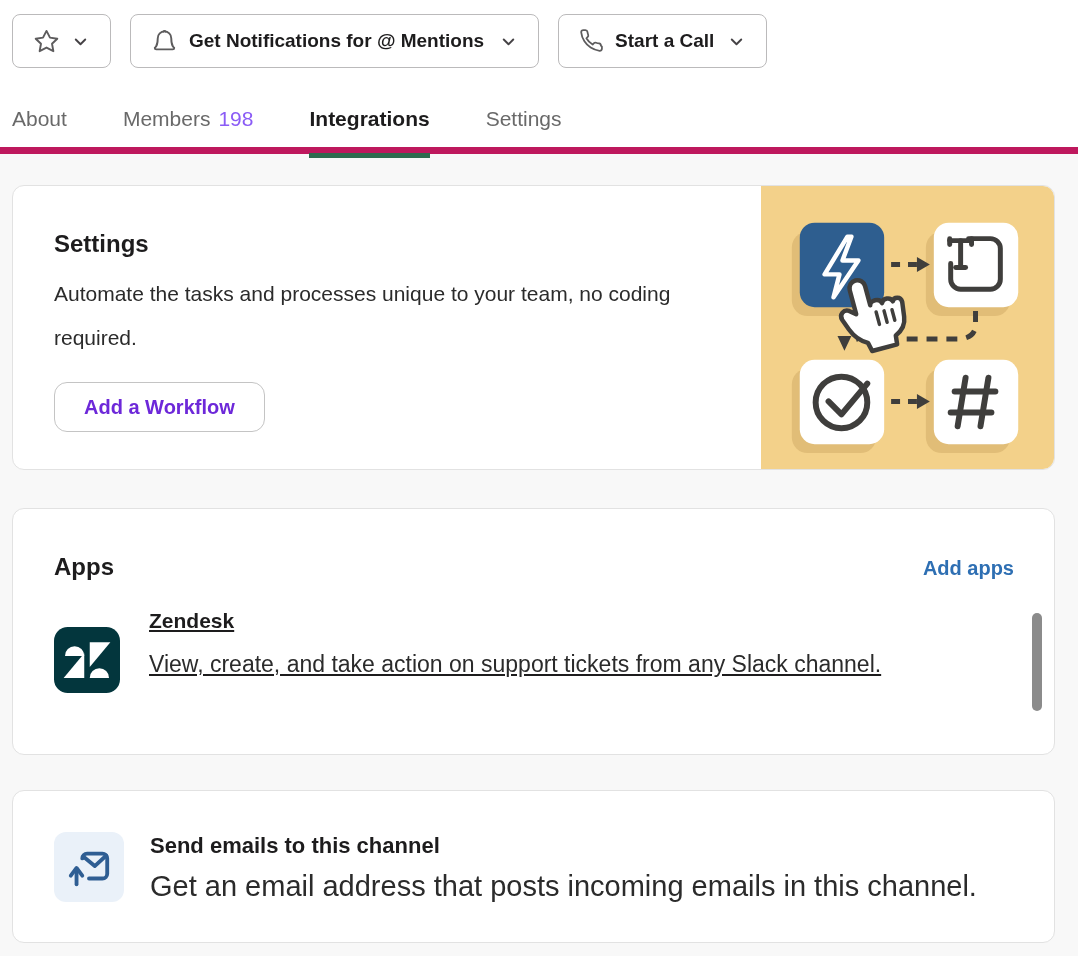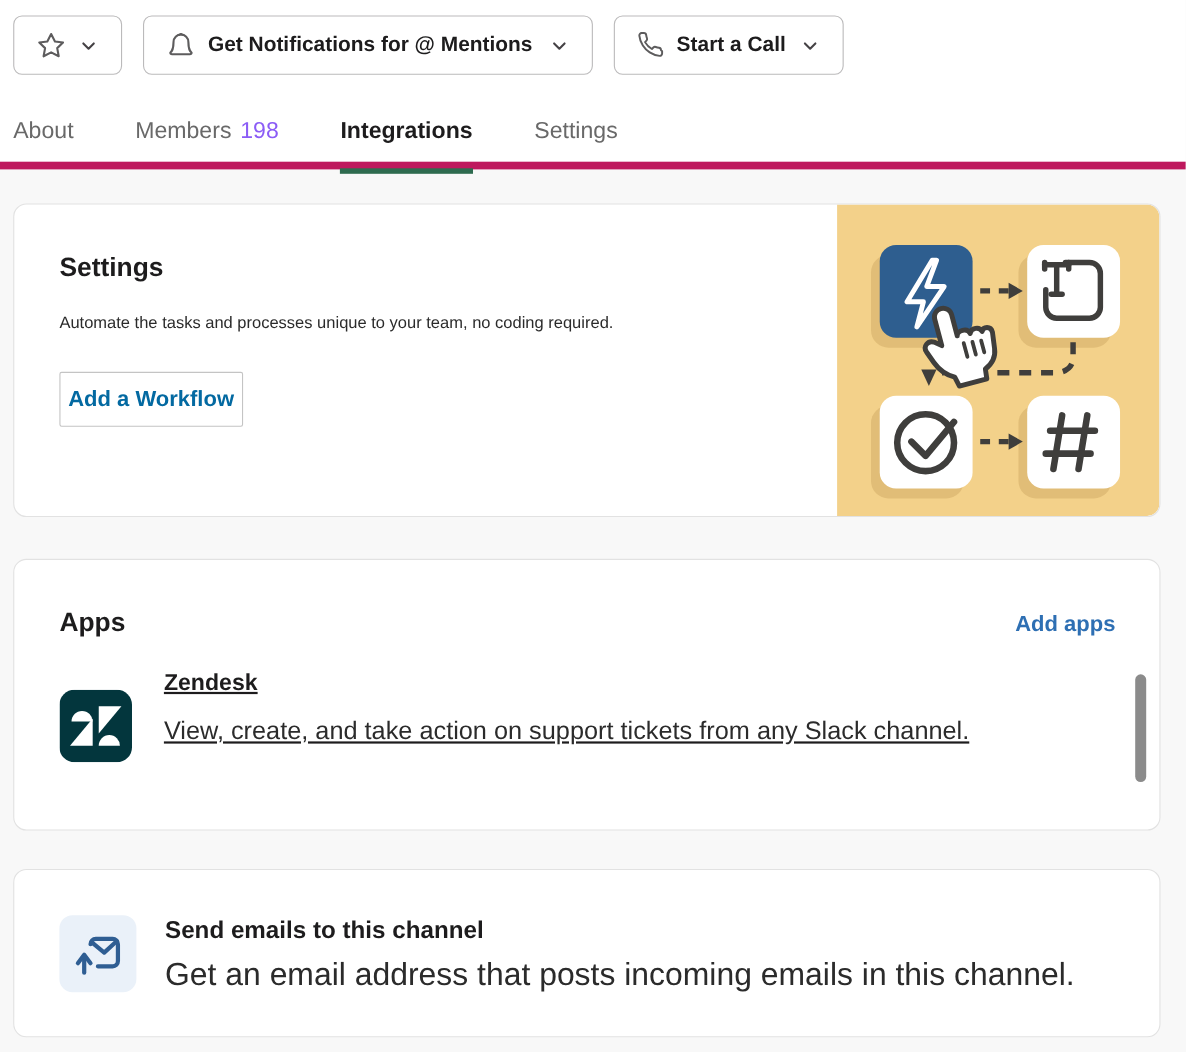--- a/index.html
+++ b/index.html
@@ -31,25 +31,25 @@
   
   .main { padding:31px 0 0 12px; }
   .card {
     width:1043px; background:#fff; border:1px solid #e2e2e2; border-radius:12px;
     position:relative;
   }
   
   .wf { height:285px; display:flex; margin-bottom:38px; overflow:hidden; }
   .wf-left { flex:1; padding:44px 0 0 41px; }
   .wf-title { font-size:24px; font-weight:700; }
-  .wf-desc { font-size:15px; line-height:44px; color:#2b2b2b; margin-top:14px; max-width:680px; }
+  .wf-desc { font-size:21px; line-height:44px; color:#2b2b2b; margin-top:14px; max-width:680px; }
   .wf-btn {
-    margin-top:22px; height:50px; padding:0 7px; background:#fff;
-    border:1px solid #c4c4c4; border-radius:2px;
-    font-family:inherit; font-size:20px; font-weight:700; color:#0369a1; cursor:pointer;
+    margin-top:22px; height:50px; padding:0 29px; background:#fff;
+    border:1px solid #c4c4c4; border-radius:13px;
+    font-family:inherit; font-size:20px; font-weight:700; color:#6d28d9; cursor:pointer;
   }
   .wf-art { width:293px; height:283px; border-radius:0 11px 11px 0; background:#f3d18a; flex:none; }
   
   .apps { height:247px; padding:44px 40px 0 41px; overflow:hidden; margin-bottom:35px; }
   .apps-head { display:flex; justify-content:space-between; align-items:baseline; }
   .apps-title { font-size:24px; font-weight:700; }
   .apps-add { font-size:20px; font-weight:700; color:#2e6fb3; text-decoration:none; }
   .apps-list { margin-top:20px; height:102px; overflow:hidden; }
   .app-row { display:flex; gap:29px; align-items:flex-start;text-decoration:underline; }
   .app-logo { margin-top:26px; flex:none; border-radius:12px; }

